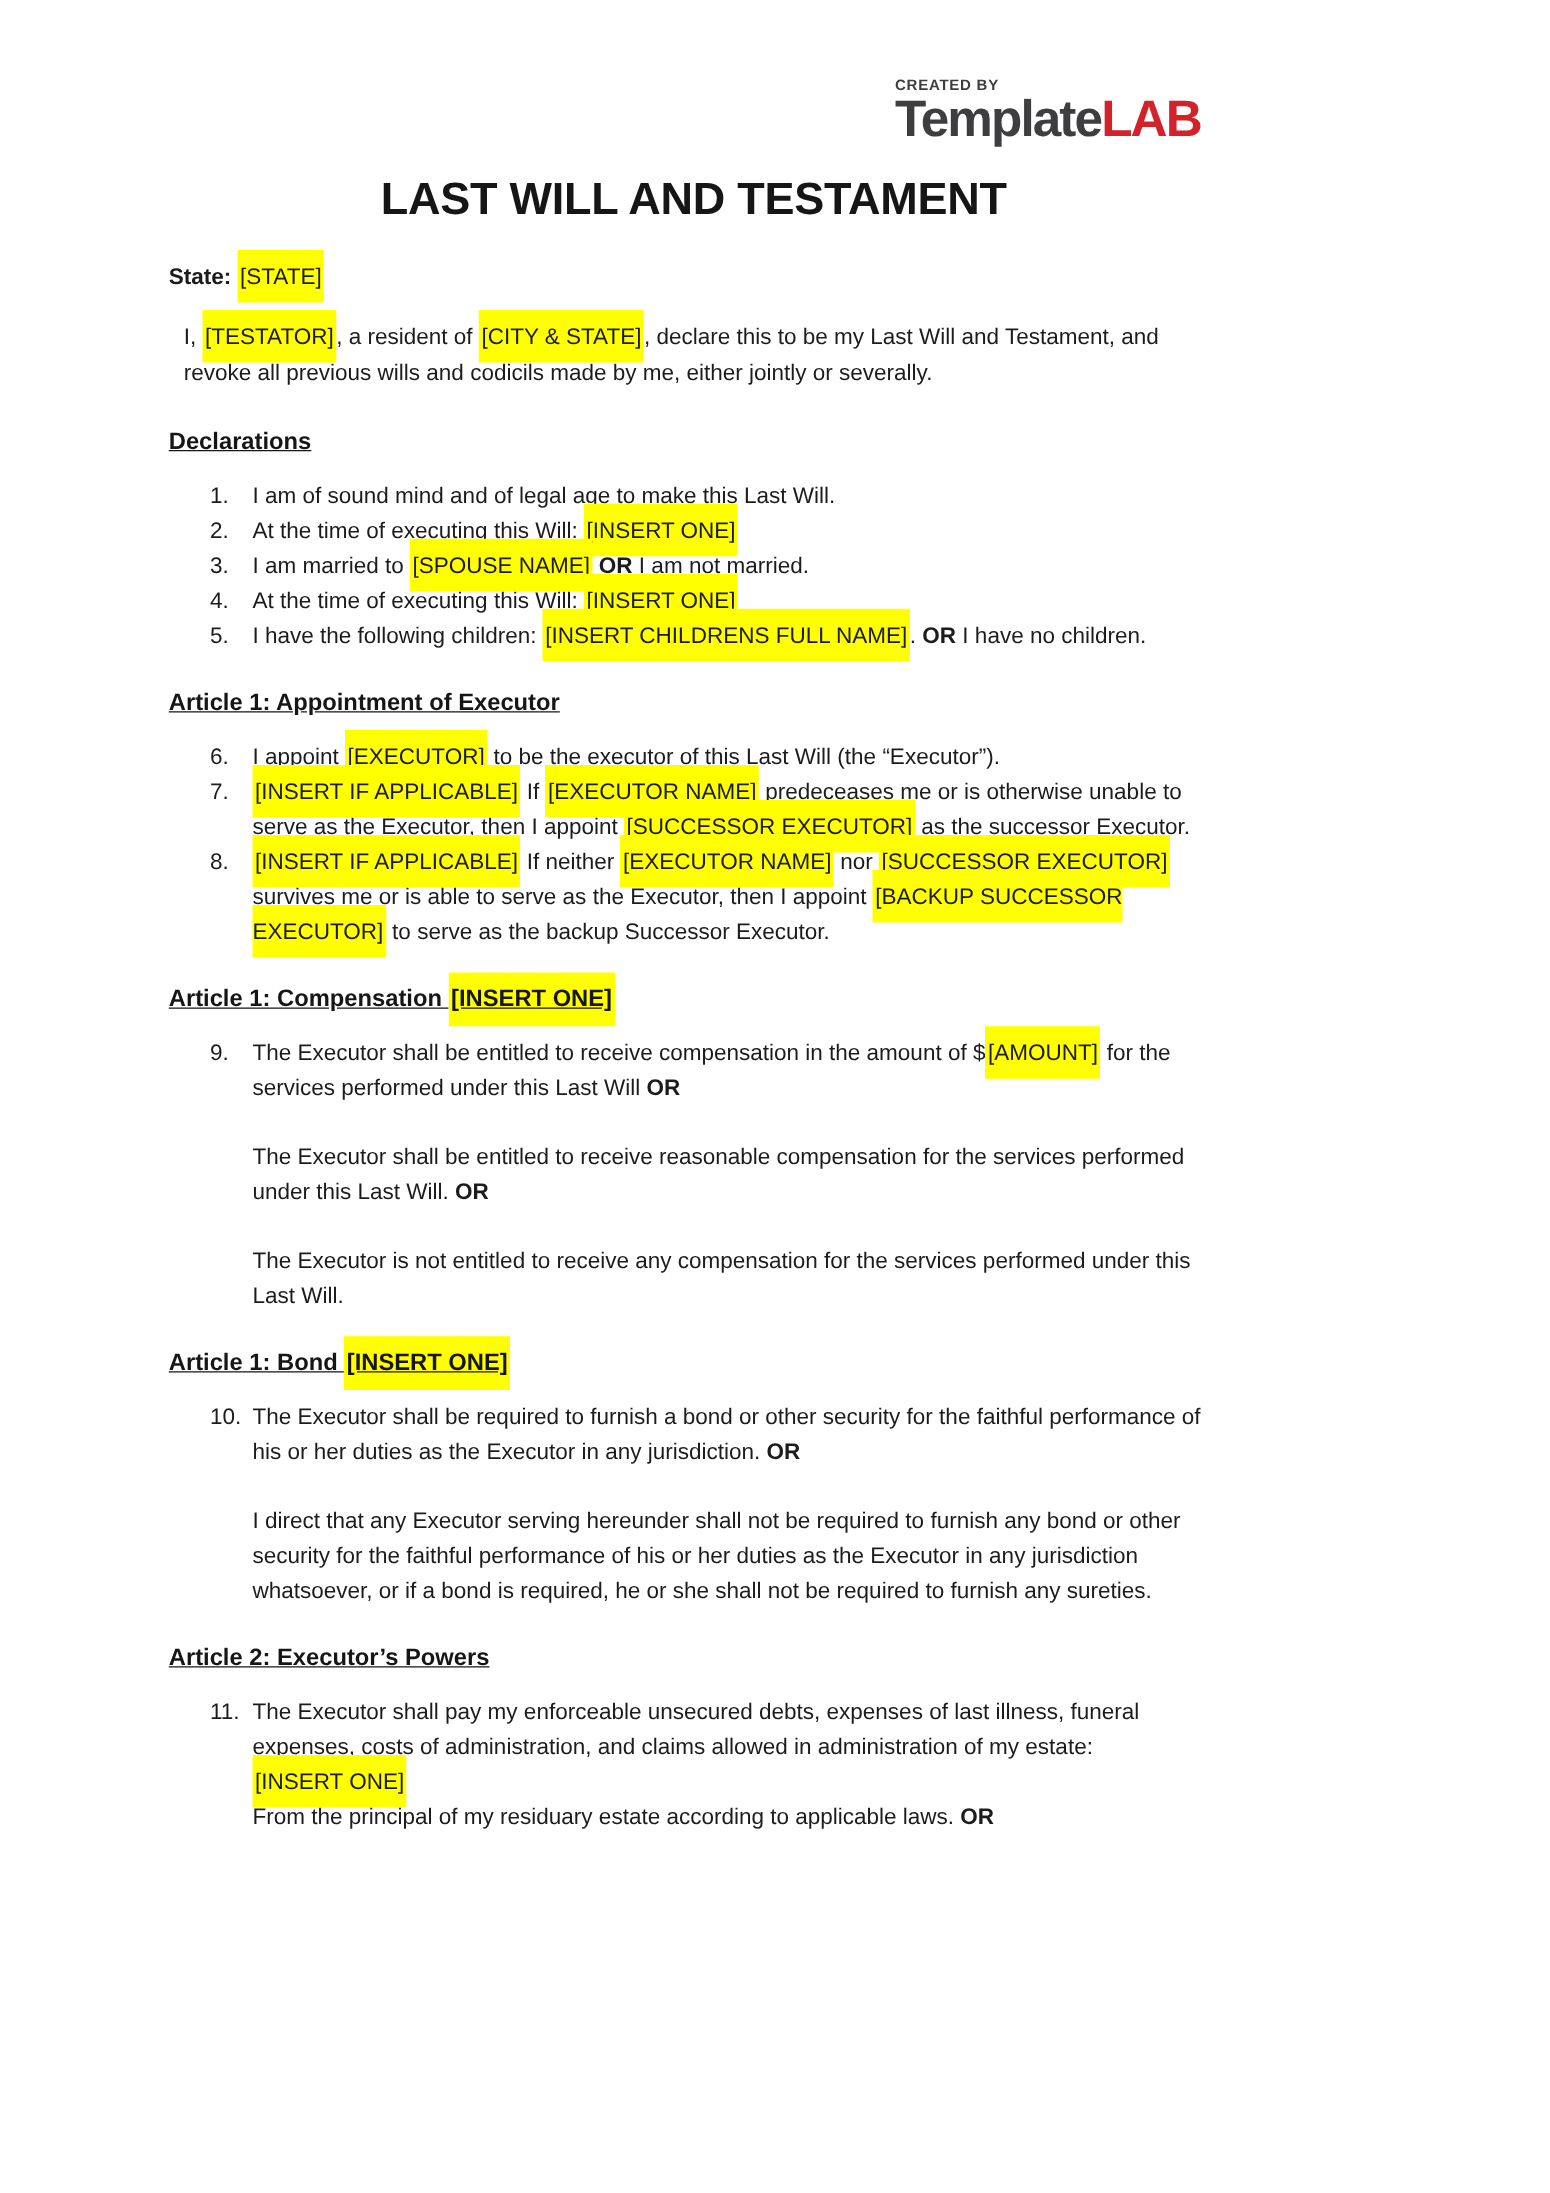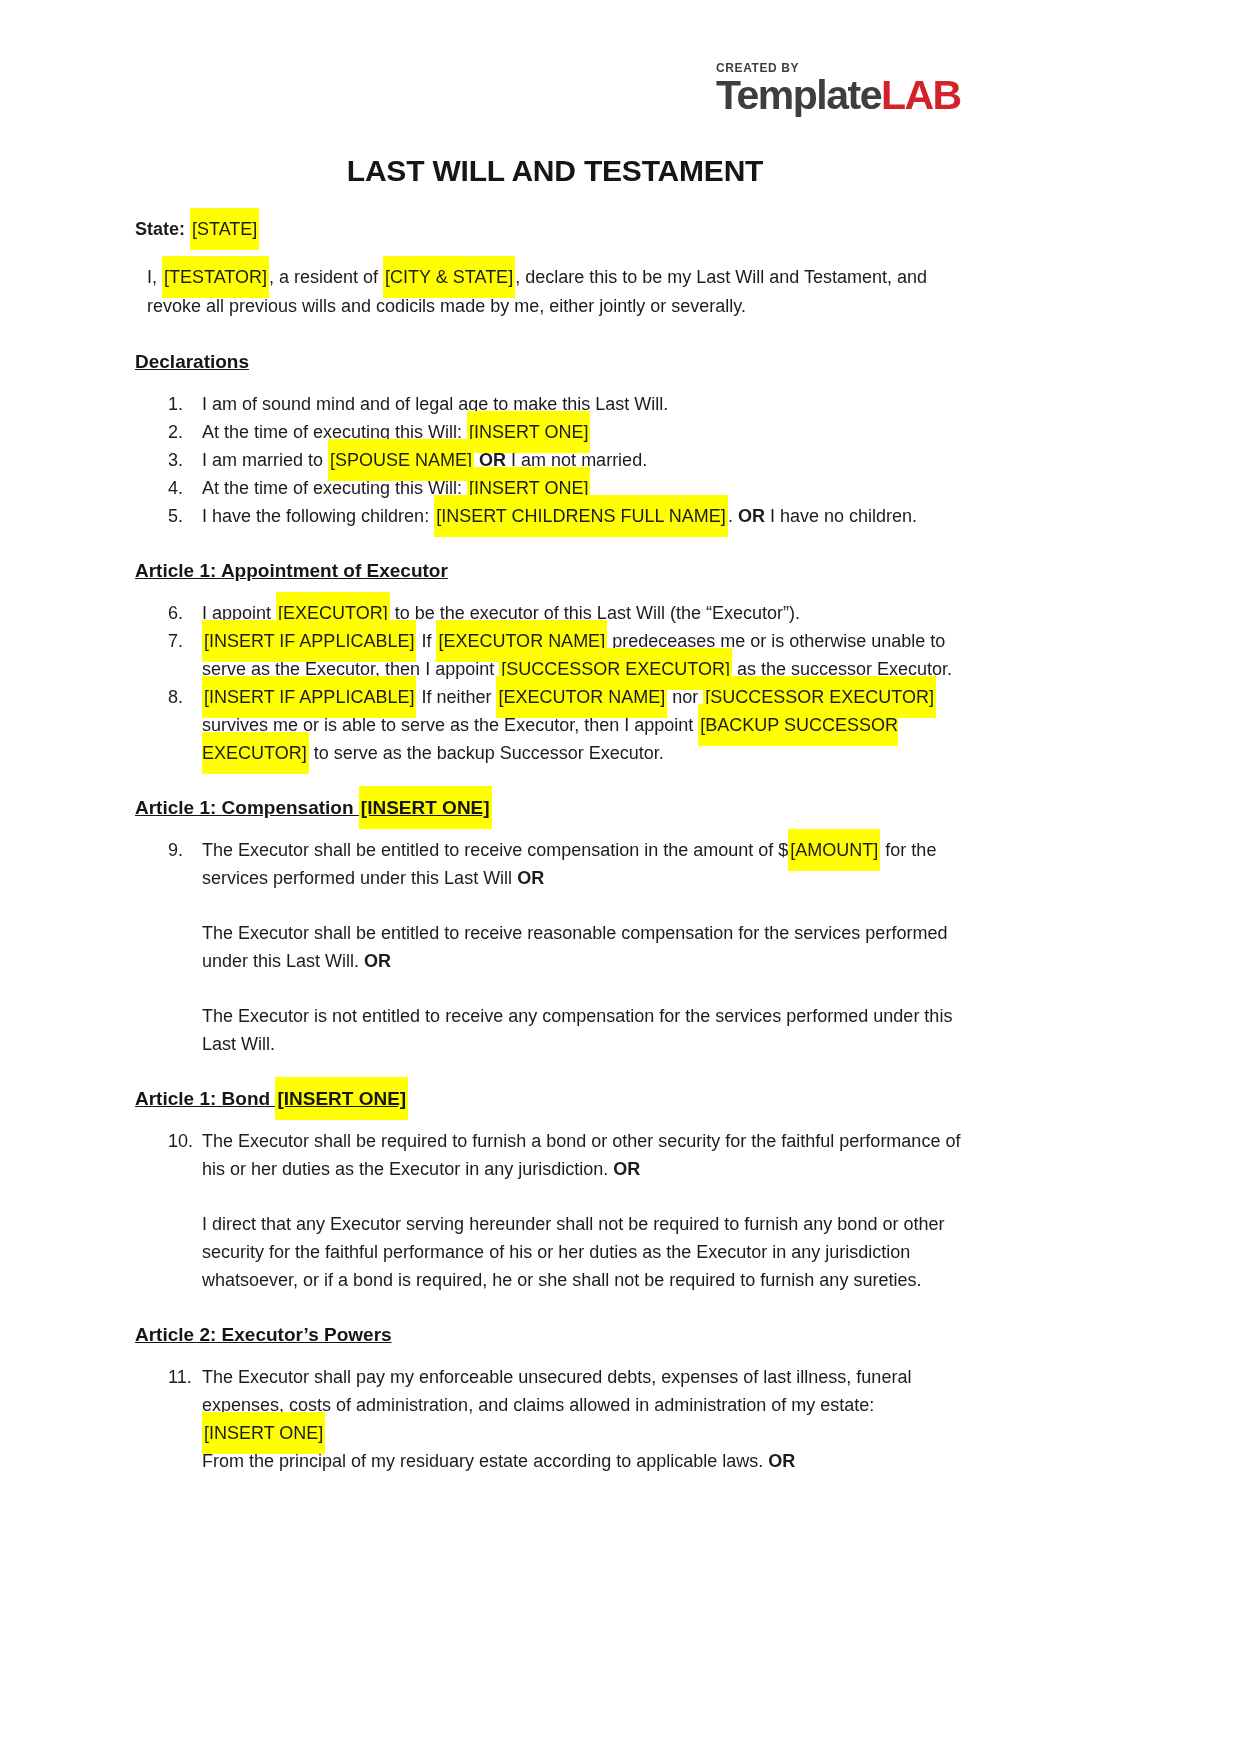--- a/index.html
+++ b/index.html
@@ -20,22 +20,22 @@
   .content{padding:138px 265px 0 135px;}
 
   
   .logo-block{position:absolute;top:62px;left:716px;line-height:1;}
   .created-by{font-size:12px;font-weight:700;letter-spacing:0.6px;color:var(--brand-dark);}
   .brand{font-size:41px;font-weight:800;letter-spacing:-1.5px;color:var(--brand-dark);margin-top:1px;}
   .brand .lab{color:var(--brand-red);}
 
   
   h1.doc-title{
-    margin:16px;text-align:center;
-    font-size:30px;font-weight:800;letter-spacing:-0.2px;
+    margin:0;text-align:center;
+    font-size:36px;font-weight:800;letter-spacing:-0.2px;
     color:#161616;
   }
 
   
   .state-line{margin:27px 0 0;font-size:18px;line-height:28px;}
   .intro{margin:20px 12px 0;font-size:18px;line-height:29px;}
 
   h2.sec{
     margin:30px 0 0;
     font-size:19px;font-weight:700;

